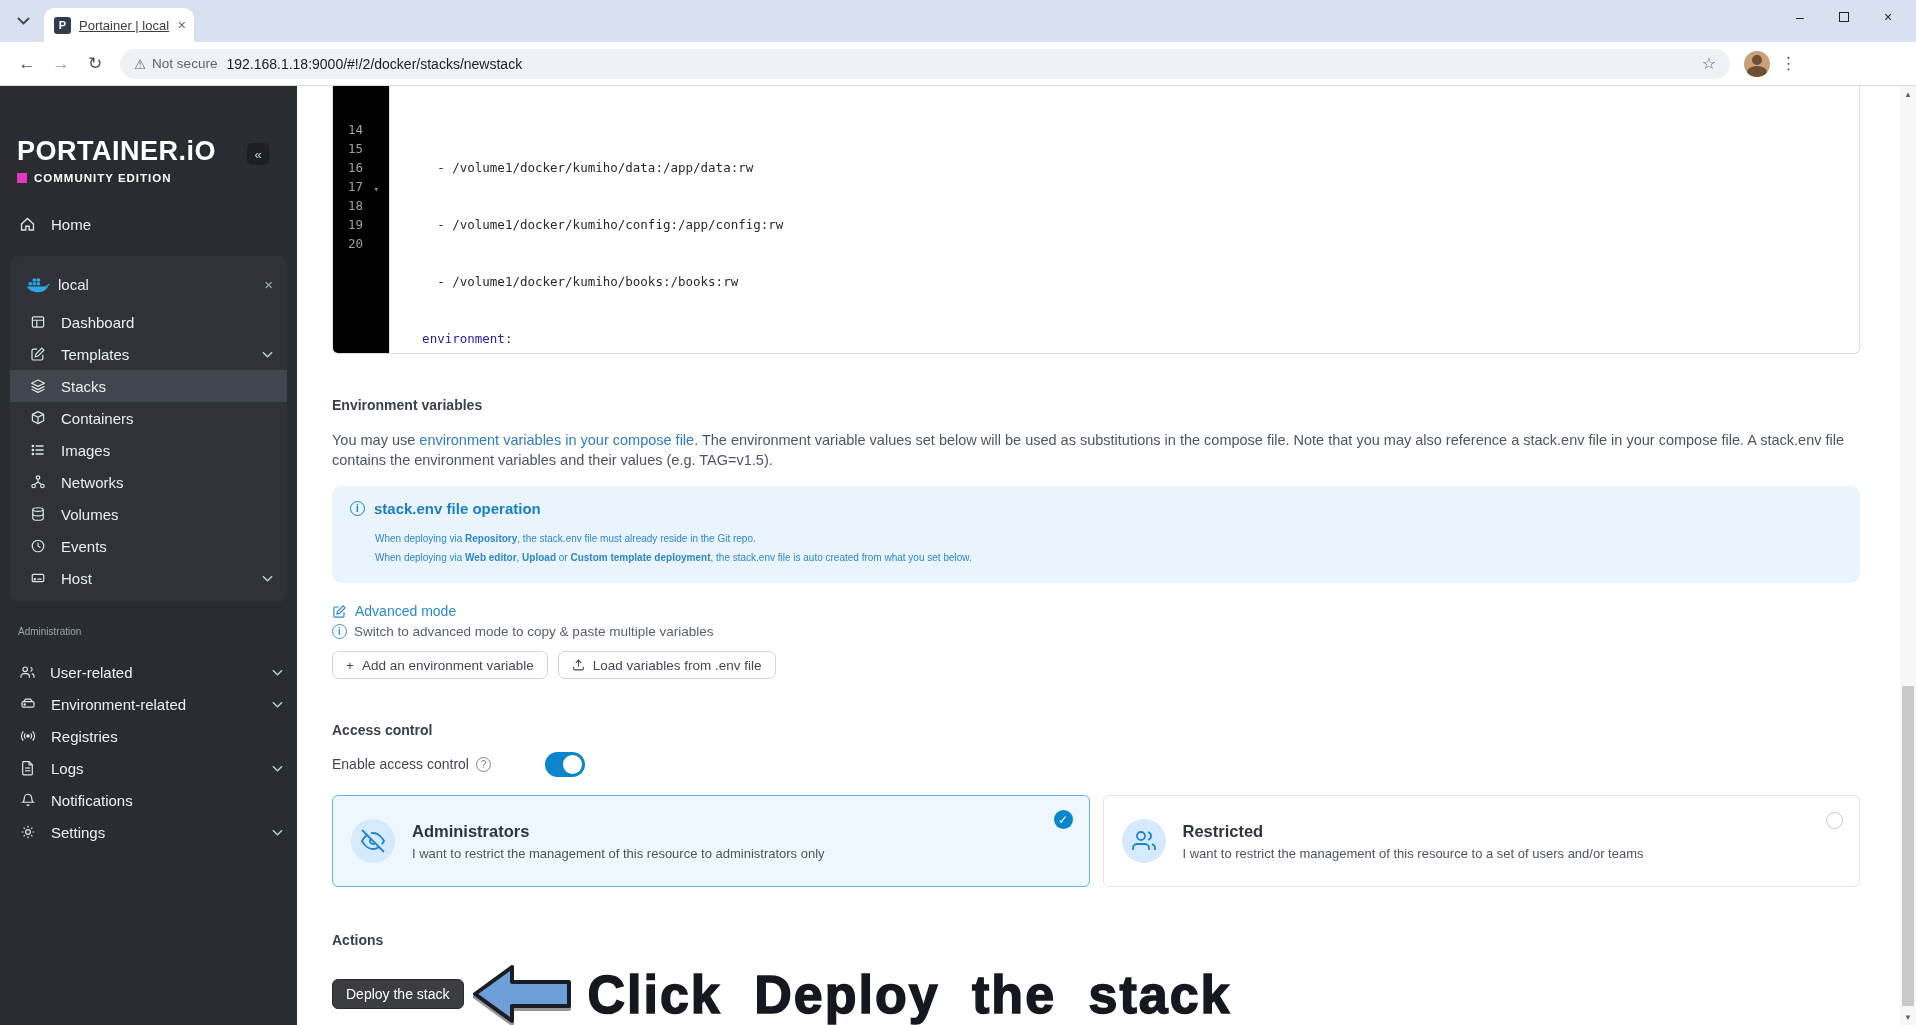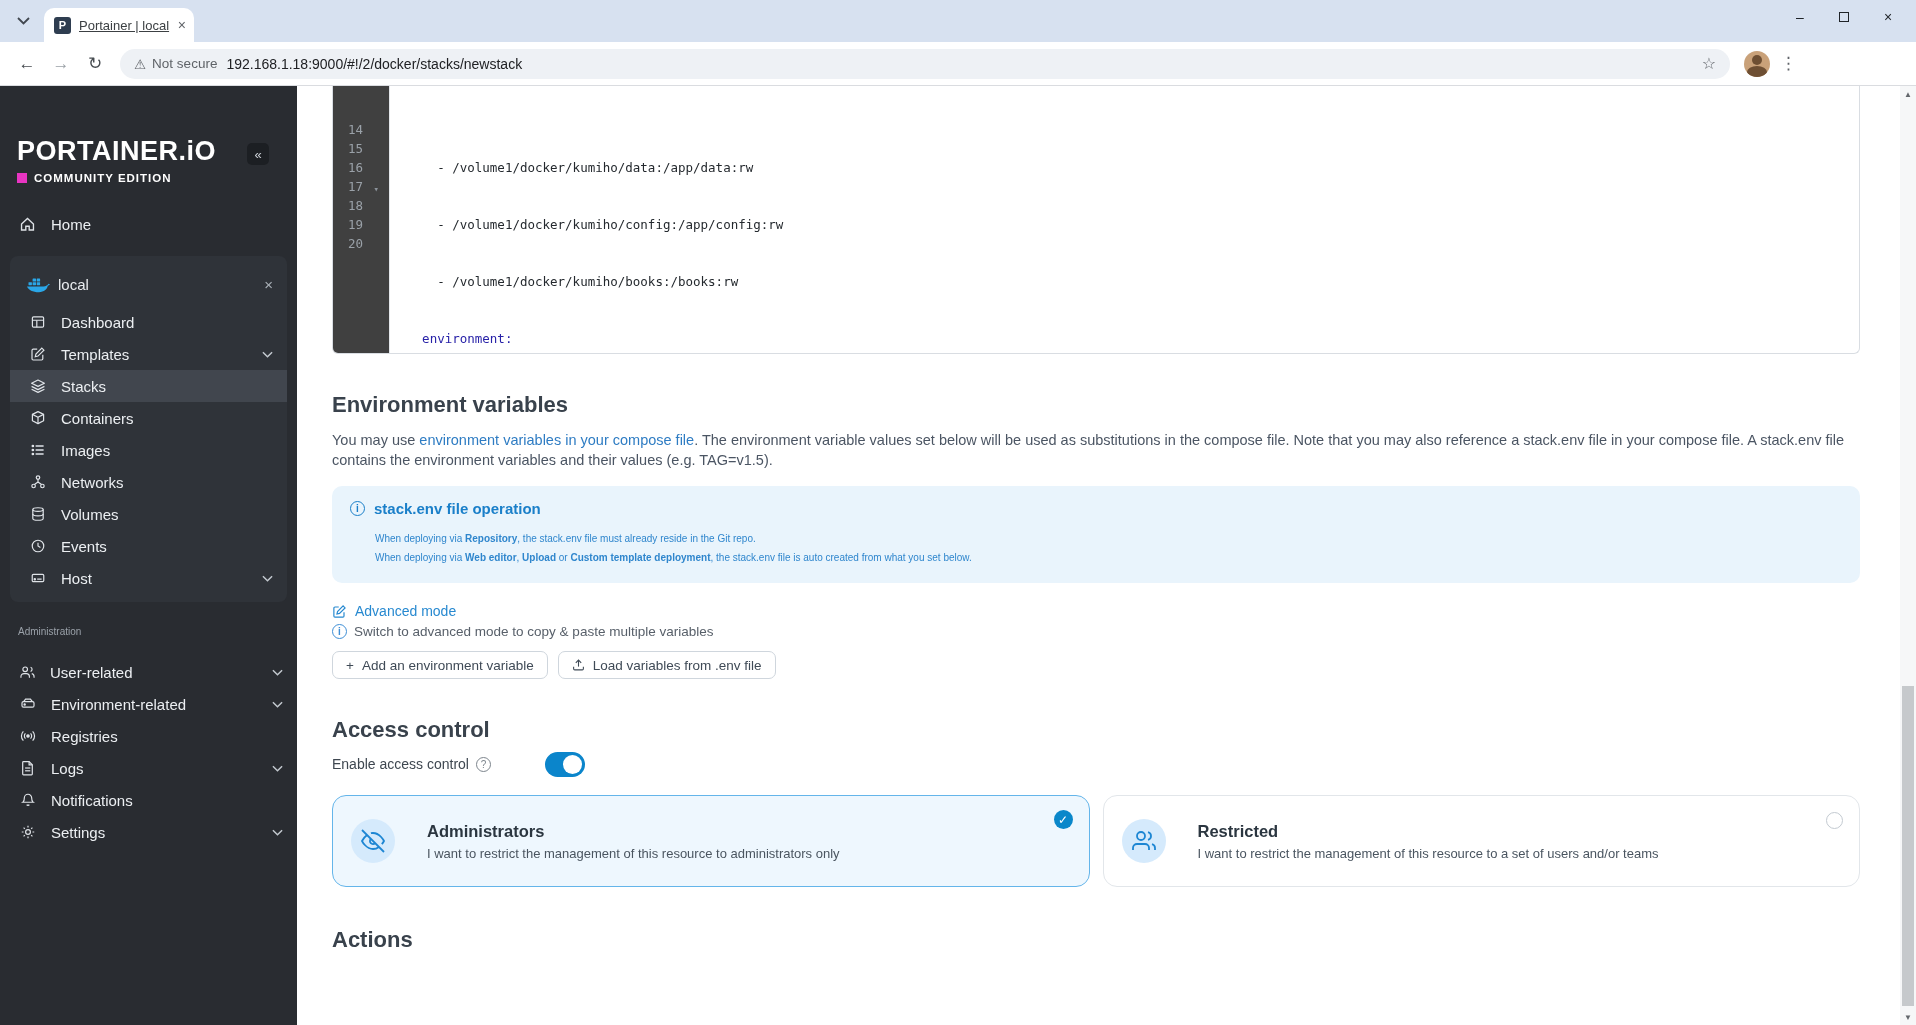--- a/index.html
+++ b/index.html
@@ -57,32 +57,32 @@
   .env-close { margin-left:auto; color:#aab1b8; font-size:15px; }
   .side-item.selected { background:#41464e; }
   .admin-label { margin-top:24px; padding-left:18px; font-size:10px; color:#9aa1a9; }
   .admin-first { margin-top:19px;gap:13px; }
 
   .main { flex:1; position:relative; background:#fff; padding:0 56px 0 35px; }
 
   
   .editor { height:268px; border:1px solid #d9dde2; border-top:none; border-radius:0 0 6px 6px;
     display:flex; overflow:hidden; }
-  .gutter { width:57px; background:#404040; border-right:1px solid #e3e6ea; padding-top:34px;
+  .gutter { width:57px; background:#000000; border-right:1px solid #e3e6ea; padding-top:34px;
     font-family:"DejaVu Sans Mono", monospace; font-size:12.5px; line-height:19px;
     color:#9aa1a8; text-align:right; flex:none; }
   .ln { height:19px; padding-right:26px; position:relative; }
   .fold { position:absolute; right:10px; bottom:-3px; font-size:9px; color:#8b929a; }
   .code { flex:1; padding-top:34px; padding-left:2px; font-family:"DejaVu Sans Mono", monospace;
     font-size:12.5px; line-height:19px; color:#24292e; white-space:pre; }
   .cl { height:19px; }
   .yaml-key { color:#2822a8; }
 
   
-  .section-title { margin-top:40px; font-size:22px; line-height:22px; font-weight:600; color:#39424c; }
+  .section-title { margin-top:40px; font-size:14px; line-height:22px; font-weight:600; color:#39424c; }
   .section-title.access { }
   .section-title.actions { margin-top:42px; }
   .desc { margin-top:14px; font-size:14.5px; line-height:20px; color:#4b5563; }
   .desc a, .link-blue { color:#2e7cc3; text-decoration:none; }
 
   .info-box { margin-top:16px; background:#e9f4fc; border-radius:10px; padding:14px 18px 16px; }
   .info-title { display:flex; align-items:center; gap:9px; color:#1a7fc9; font-weight:bold; font-size:15px; }
   .circ { width:15px; height:15px; border-radius:50%; border:1.5px solid currentColor;
     font-size:10px; font-weight:bold; display:grid; place-items:center; flex:none; }
   .info-body { margin:12px 0 0 25px; color:#2f86cd; font-size:10px; line-height:19px; }
@@ -96,22 +96,22 @@
   .btn-outline { height:28px; border:1px solid #cfd6dd; border-radius:7px; background:#fff;
     color:#3f4a56; font-size:13.5px; padding:0 13px; display:flex; align-items:center; gap:8px; }
 
   .toggle-row { margin-top:10px; display:flex; align-items:center; height:26px;
     font-size:14px; color:#3e4750; }
   .toggle-row .circ { margin-left:7px; color:#7d858d; font-weight:normal; }
   .toggle { margin-left:54px; width:40px; height:25px; border-radius:13px; background:#0b85cb; position:relative; }
   .toggle-knob { position:absolute; right:3px; top:3px; width:19px; height:19px; border-radius:50%; background:#fff; }
 
   .cards { margin-top:18px; display:flex; gap:13px; }
-  .card { flex:1; height:92px; border:1px solid #e2e6ea; border-radius:14px; background:#fff;
-    padding:15px 18px; display:flex; align-items:center; gap:32px; position:relative; }
+  .card { flex:1; height:92px; border:1px solid #e2e6ea; border-radius:6px; background:#fff;
+    padding:15px 18px; display:flex; align-items:center; gap:17px; position:relative; }
   .card.selected { background:#eef7fe; border-color:#64b5ea; }
   .card-icon { width:44px; height:44px; border-radius:50%; background:#d5eafc;
     display:grid; place-items:center; color:#1d86d3; flex:none; }
   .card-title { font-size:16.5px; font-weight:bold; color:#2b3640; }
   .card-desc { font-size:13px; color:#4a5560; margin-top:5px; }
   .card-check { position:absolute; top:14px; right:16px; width:19px; height:19px; border-radius:50%;
     background:#0a87ca; color:#fff; font-size:12px; display:grid; place-items:center; }
   .card-radio { position:absolute; top:16px; right:16px; width:17px; height:17px;
     border-radius:50%; border:1.5px solid #c3cad1; background:#fff; }
 
@@ -503,20 +503,27 @@
         </span>
         <span>
           <div class="card-title">Restricted</div>
           <div class="card-desc">I want to restrict the management of this resource to a set of users and/or teams</div>
         </span>
         <span class="card-radio"></span>
       </div>
     </div>
 
     <div class="section-title actions">Actions</div>
+    <div class="deploy-row">
+      <button class="deploy-btn">Deploy the stack</button>
+      <svg class="anno-arrow" width="100" height="62" viewBox="0 0 100 62">
+        <polygon points="3,31 40,4 40,19 97,19 97,43 40,43 40,58" fill="#6f9fd8" stroke="#191d24" stroke-width="4" stroke-linejoin="round"></polygon>
+      </svg>
+      <span class="anno-text">Click Deploy the stack</span>
+    </div>
   </div>
 </div>
 
 <div class="scrollbar">
   <span class="sb-arrow sb-up">▲</span>
   <span class="sb-thumb"></span>
   <span class="sb-arrow sb-down">▼</span>
 </div>
 
 </body></html>

